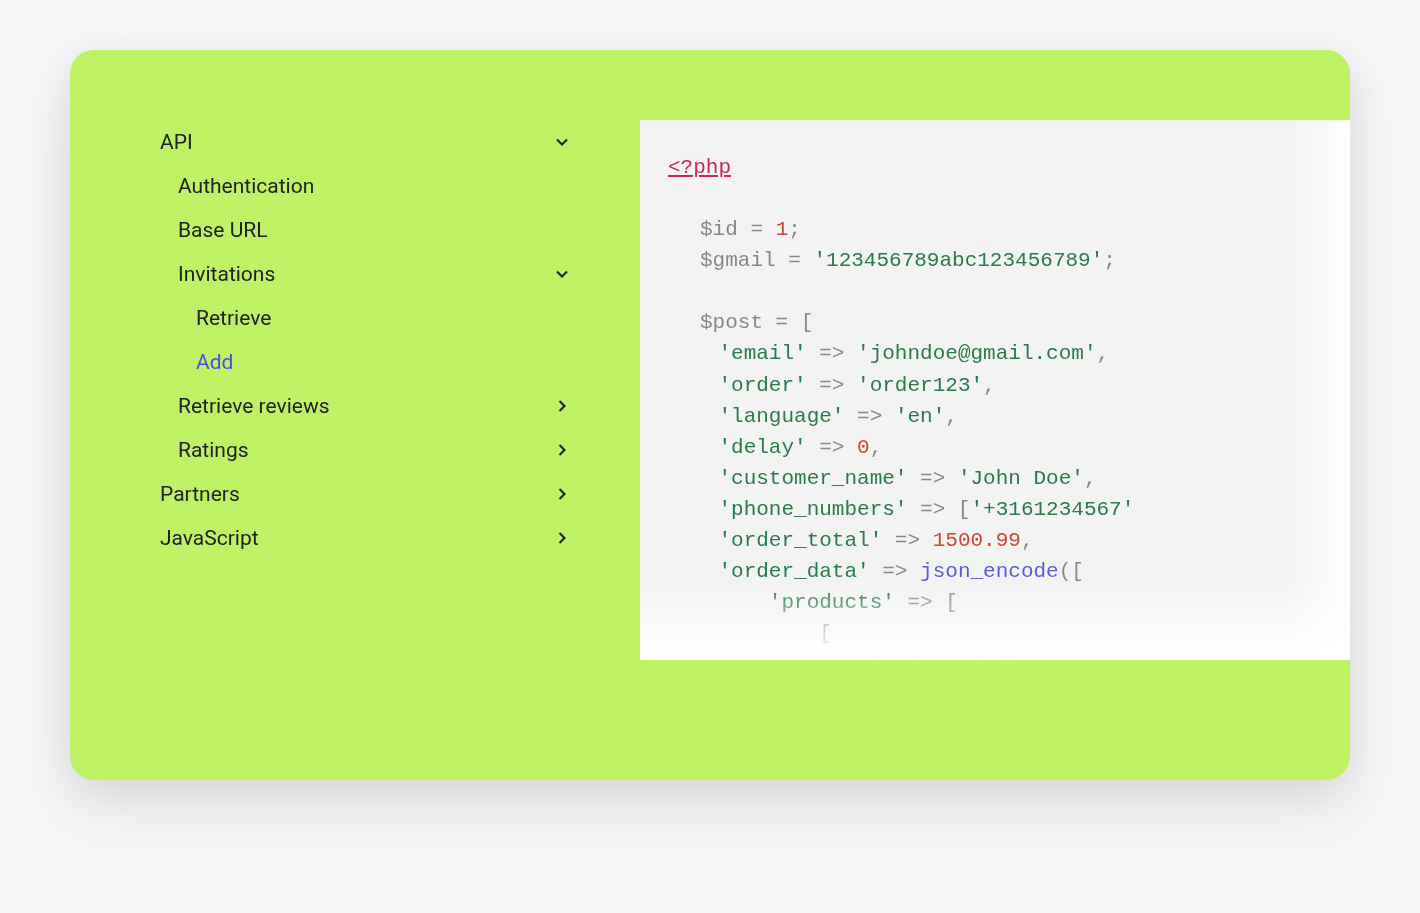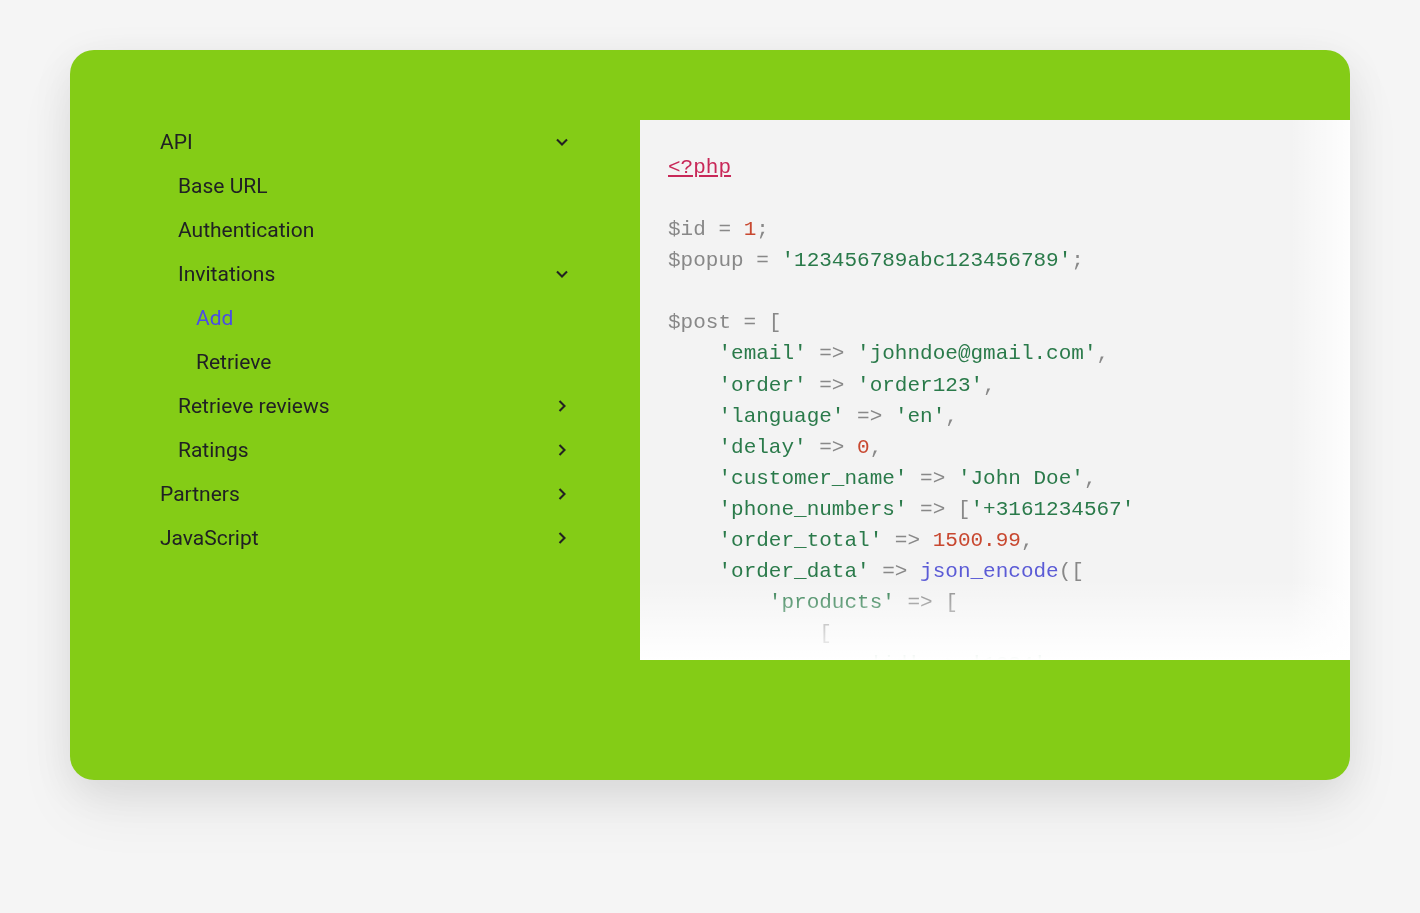--- a/index.html
+++ b/index.html
@@ -13,21 +13,21 @@
       width: 1420px;
       height: 913px;
       display: flex;
       align-items: flex-start;
       justify-content: center;
       padding-top: 50px;
     }
     .card {
       width: 1280px;
       height: 730px;
-      background: #84cc16;
+      background: #bef264;
       border-radius: 24px;
       box-shadow: 0 10px 40px rgba(0,0,0,0.08), 0 30px 60px rgba(0,0,0,0.06);
       display: flex;
       overflow: hidden;
       position: relative;
       padding: 70px 0 0 90px;
     }
     .sidebar {
       width: 420px;
       flex-shrink: 0;
@@ -70,21 +70,21 @@
       color: #888;
       overflow: hidden;
       position: relative;
       height: 540px;
     }
     .code-panel pre {
       white-space: pre;
       font-family: inherit;
     }
     .tok-tag { color: #c82858; text-decoration: underline; }
-    .tok-var { color: #888; }
+    .tok-var { color: #888; margin-left: 32px; }
     .tok-op { color: #888; }
     .tok-punct { color: #888; }
     .tok-num { color: #c84830; }
     .tok-str { color: #2a7a4a; }
     .tok-func { color: #5b5bd6; margin-top: 36px; }
     .fade-bottom {
       position: absolute;
       left: 0; right: 0; bottom: 0;
       height: 80px;
       background: linear-gradient(to bottom, rgba(243,243,243,0), rgba(255,255,255,1));
@@ -104,36 +104,36 @@
 <div class="card">
 
   <nav class="sidebar" id="sidebar-nav">
       <div class="nav-item level-0">
         <span>API</span>
         <span class="chevron"><svg viewBox="0 0 24 24">
             <polyline points="6 9 12 15 18 9"></polyline>
           </svg></span>
       </div>
       <div class="nav-item level-1">
-        <span>Base URL</span>
+        <span>Authentication</span>
       </div>
       <div class="nav-item level-1">
-        <span>Authentication</span>
+        <span>Base URL</span>
       </div>
       <div class="nav-item level-1">
         <span>Invitations</span>
         <span class="chevron"><svg viewBox="0 0 24 24">
             <polyline points="6 9 12 15 18 9"></polyline>
           </svg></span>
       </div>
+      <div class="nav-item level-2">
+        <span>Retrieve</span>
+      </div>
       <div class="nav-item level-2 active">
         <span>Add</span>
-      </div>
-      <div class="nav-item level-2">
-        <span>Retrieve</span>
       </div>
       <div class="nav-item level-1">
         <span>Retrieve reviews</span>
         <span class="chevron"><svg viewBox="0 0 24 24">
             <polyline points="9 6 15 12 9 18"></polyline>
           </svg></span>
       </div>
       <div class="nav-item level-1">
         <span>Ratings</span>
         <span class="chevron"><svg viewBox="0 0 24 24">
@@ -151,21 +151,21 @@
         <span class="chevron"><svg viewBox="0 0 24 24">
             <polyline points="9 6 15 12 9 18"></polyline>
           </svg></span>
       </div>
     </nav>
 
   <div class="code-panel">
     <pre id="code-block"><span class="tok-tag">&lt;?php</span>
 
 <span class="tok-var">$id</span><span class="tok-op"> = </span><span class="tok-num">1</span><span class="tok-punct">;</span>
-<span class="tok-var">$popup</span><span class="tok-op"> = </span><span class="tok-str">'123456789abc123456789'</span><span class="tok-punct">;</span>
+<span class="tok-var">$gmail</span><span class="tok-op"> = </span><span class="tok-str">'123456789abc123456789'</span><span class="tok-punct">;</span>
 
 <span class="tok-var">$post</span><span class="tok-punct"> = [</span>
 <span class="tok-punct">    </span><span class="tok-str">'email'</span><span class="tok-op"> =&gt; </span><span class="tok-str">'johndoe@gmail.com'</span><span class="tok-punct">,</span>
 <span class="tok-punct">    </span><span class="tok-str">'order'</span><span class="tok-op"> =&gt; </span><span class="tok-str">'order123'</span><span class="tok-punct">,</span>
 <span class="tok-punct">    </span><span class="tok-str">'language'</span><span class="tok-op"> =&gt; </span><span class="tok-str">'en'</span><span class="tok-punct">,</span>
 <span class="tok-punct">    </span><span class="tok-str">'delay'</span><span class="tok-op"> =&gt; </span><span class="tok-num">0</span><span class="tok-punct">,</span>
 <span class="tok-punct">    </span><span class="tok-str">'customer_name'</span><span class="tok-op"> =&gt; </span><span class="tok-str">'John Doe'</span><span class="tok-punct">,</span>
 <span class="tok-punct">    </span><span class="tok-str">'phone_numbers'</span><span class="tok-op"> =&gt; [</span><span class="tok-str">'+3161234567'</span>
 <span class="tok-punct">    </span><span class="tok-str">'order_total'</span><span class="tok-op"> =&gt; </span><span class="tok-num">1500.99</span><span class="tok-punct">,</span>
 <span class="tok-punct">    </span><span class="tok-str">'order_data'</span><span class="tok-op"> =&gt; </span><span class="tok-func">json_encode</span><span class="tok-punct">([</span>

